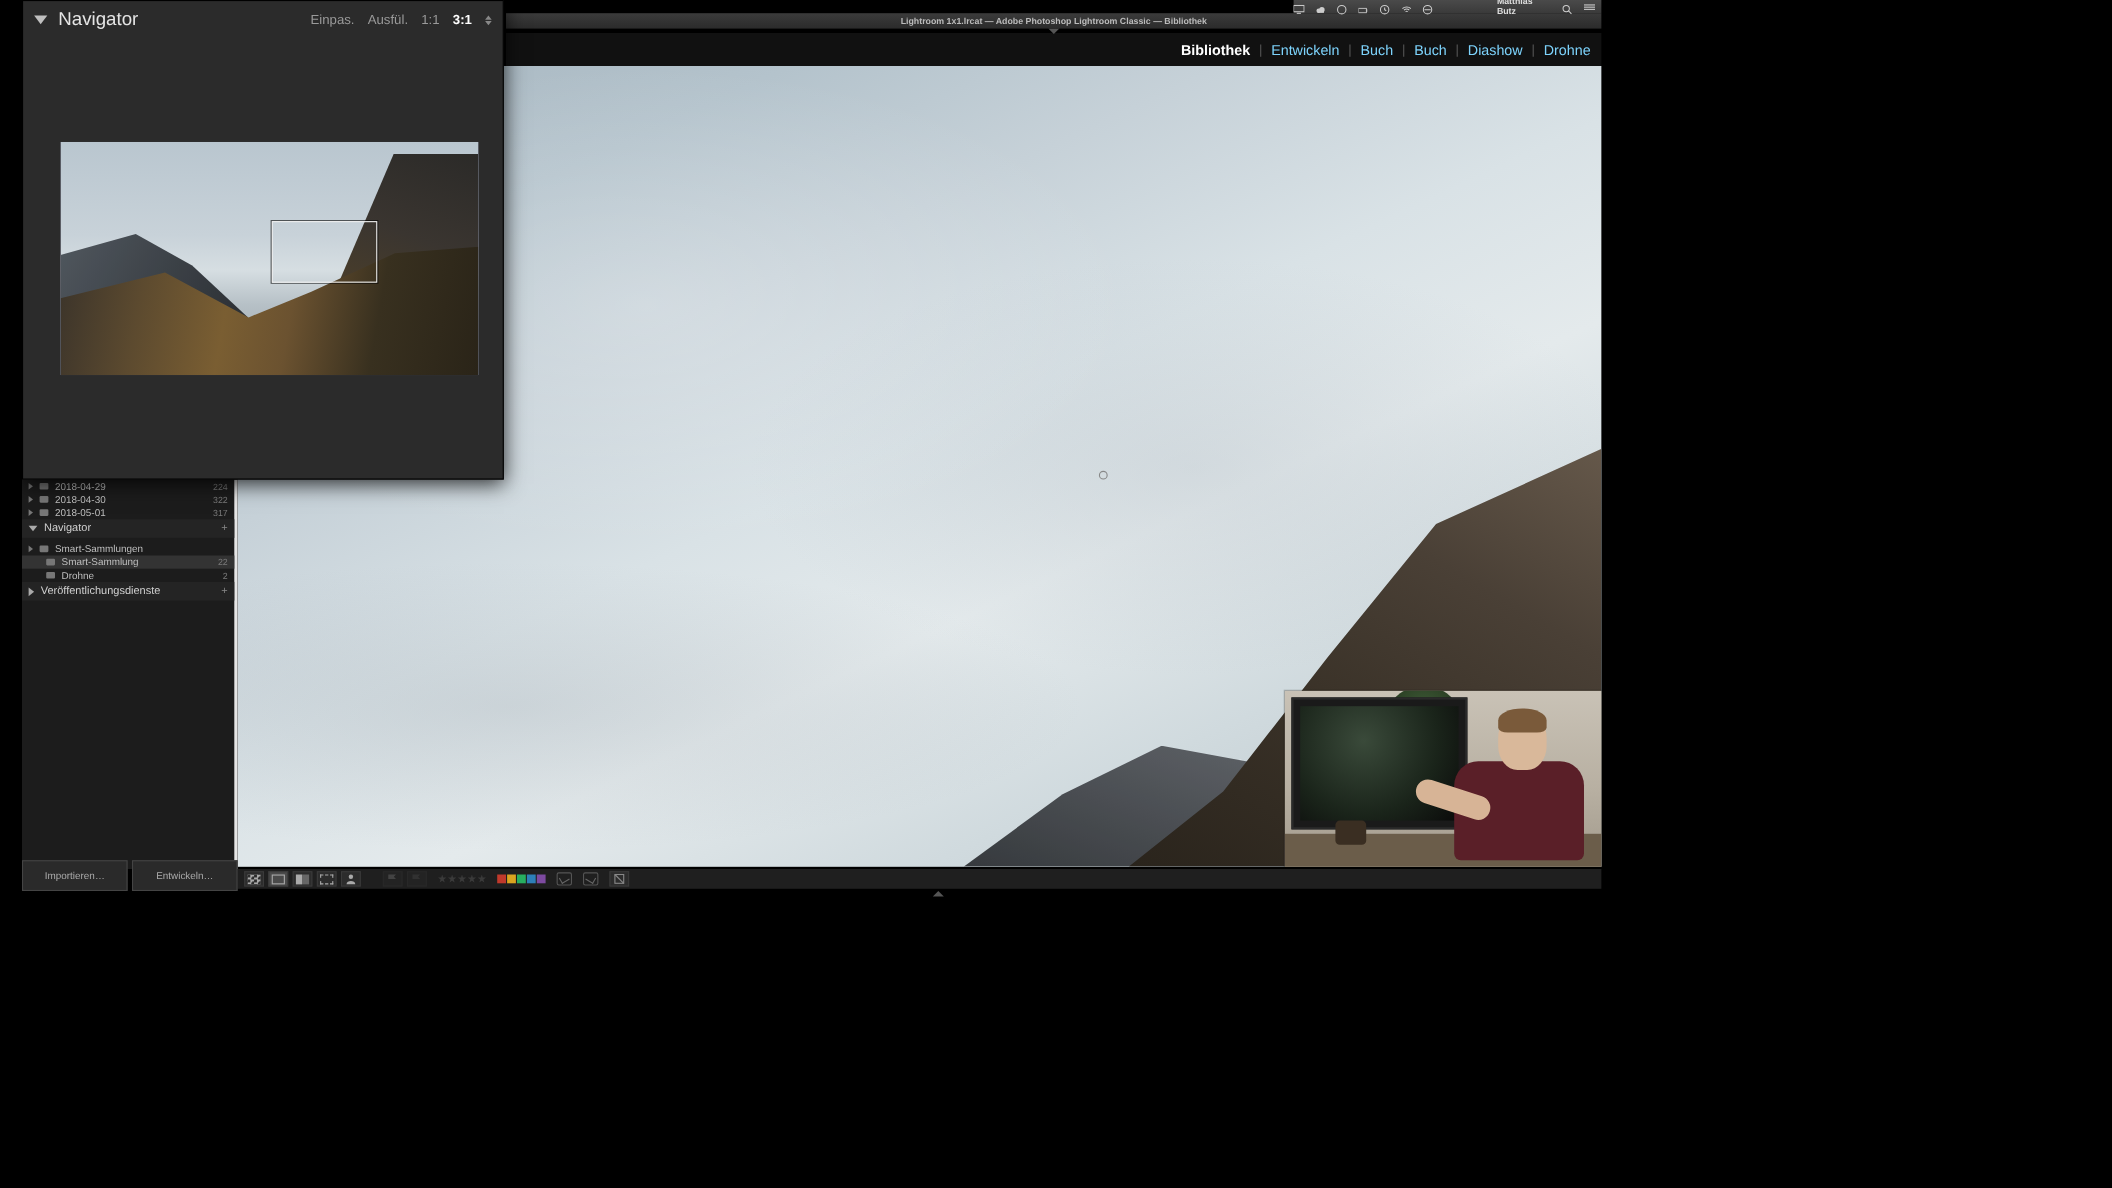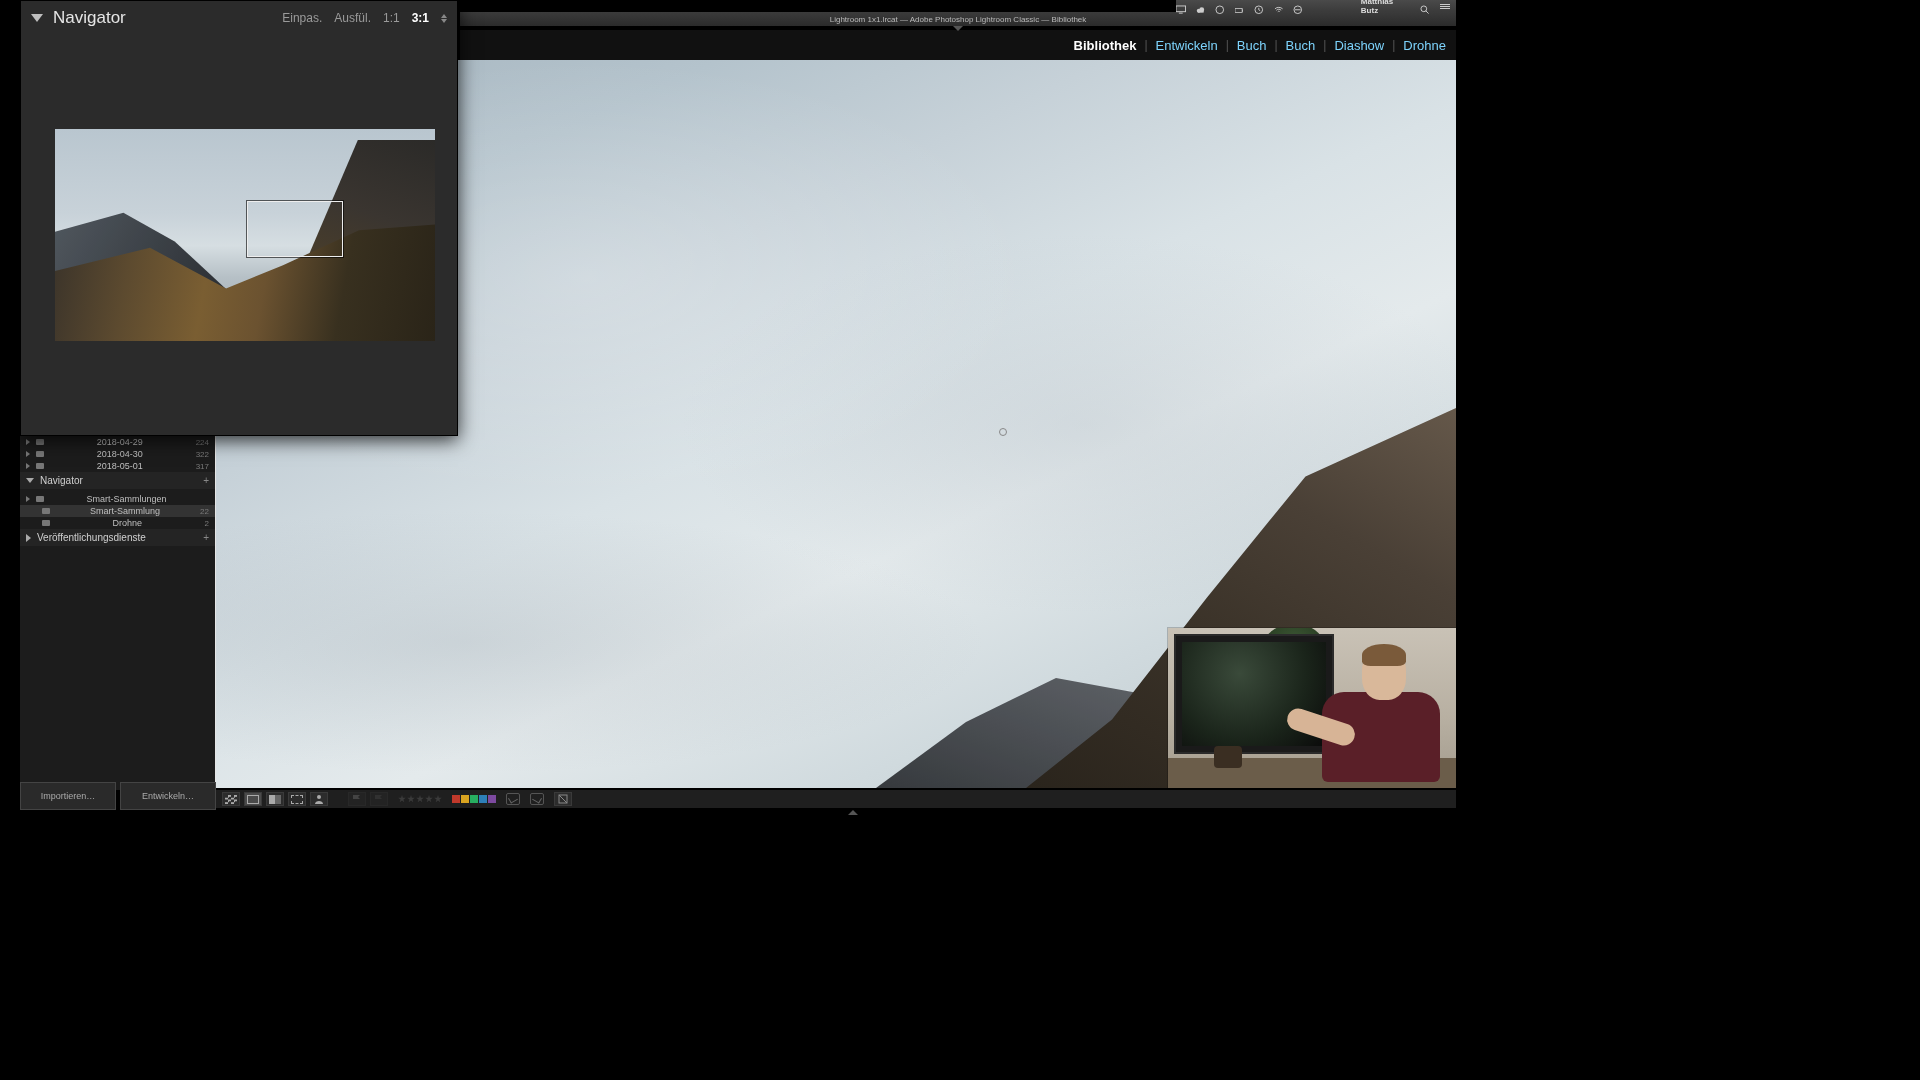--- a/index.html
+++ b/index.html
@@ -15,21 +15,21 @@
   .mac-icn { width: 10px; height: 10px; display: inline-block; }
   .mac-user { color: #ddd; font-size: 8px; font-weight: 600; padding-left: 48px; }
   .hamburger { display: inline-flex; flex-direction: column; gap: 1px; }
   .hamburger span { width: 10px; height: 1px; background: #ccc; display: block; }
 
   
   .app-title {
     position: absolute; top: 12px; left: 460px; right: 0; height: 14px;
     background: linear-gradient(#3b3b3b,#2b2b2b);
     display: flex; align-items: center; justify-content: center;
-    color: #bbb; font-size: 8px; z-index: 40;
+    color: #bbb; font-size: 8px; z-index: 40; font-weight: bold;
   }
 
   
   .module-picker {
     position: absolute; top: 30px; left: 460px; right: 0; height: 30px;
     background: #111; display: flex; align-items: center; justify-content: flex-end;
     gap: 8px; padding-right: 10px; z-index: 30;
   }
   .module-picker .mod { color: #7dd3fc; font-size: 13px; cursor: pointer; }
   .module-picker .sep { color: #555; font-size: 12px; }
@@ -94,22 +94,21 @@
   }
   .nav-preview .viewport-rect {
     position: absolute; border: 1px solid #eee; box-shadow: 0 0 0 1px rgba(0,0,0,.6);
     left: 192px; top: 72px; width: 96px; height: 56px; cursor: move;
   }
 
   
   .left-tree {
     position: absolute; top: 436px; left: 20px; width: 196px; bottom: 26px;
     background: #1c1c1c; color: #bfbfbf; font-size: 9px; z-index: 20;
-    border-right: 1px solid #e5e5e5;
-    text-align: center;
+    border-right: 3px solid #e5e5e5;
   }
   .tree-row { display:flex; align-items:center; gap:6px; padding: 1px 6px; height: 12px; }
   .tree-row .caret { width:0;height:0;border-top:3px solid transparent;border-bottom:3px solid transparent;border-left:4px solid #777; }
   .tree-row .folder-icn { width:8px;height:6px;background:#777;border-radius:1px; }
   .tree-row .lbl { flex:1; white-space: nowrap; overflow: hidden; text-overflow: ellipsis; }
   .tree-row .cnt { color:#7a7a7a; font-size: 8px; }
   .section-head { display:flex; align-items:center; gap:6px; padding: 3px 6px; font-size: 10px; color:#d0d0d0; background:#242424; }
   .section-head .tri-dn { width:0;height:0;border-left:4px solid transparent;border-right:4px solid transparent;border-top:5px solid #aaa; }
   .section-head .tri-rt { width:0;height:0;border-top:4px solid transparent;border-bottom:4px solid transparent;border-left:5px solid #aaa; }
   .section-head .plus { margin-left:auto; color:#888; font-size:10px; }

